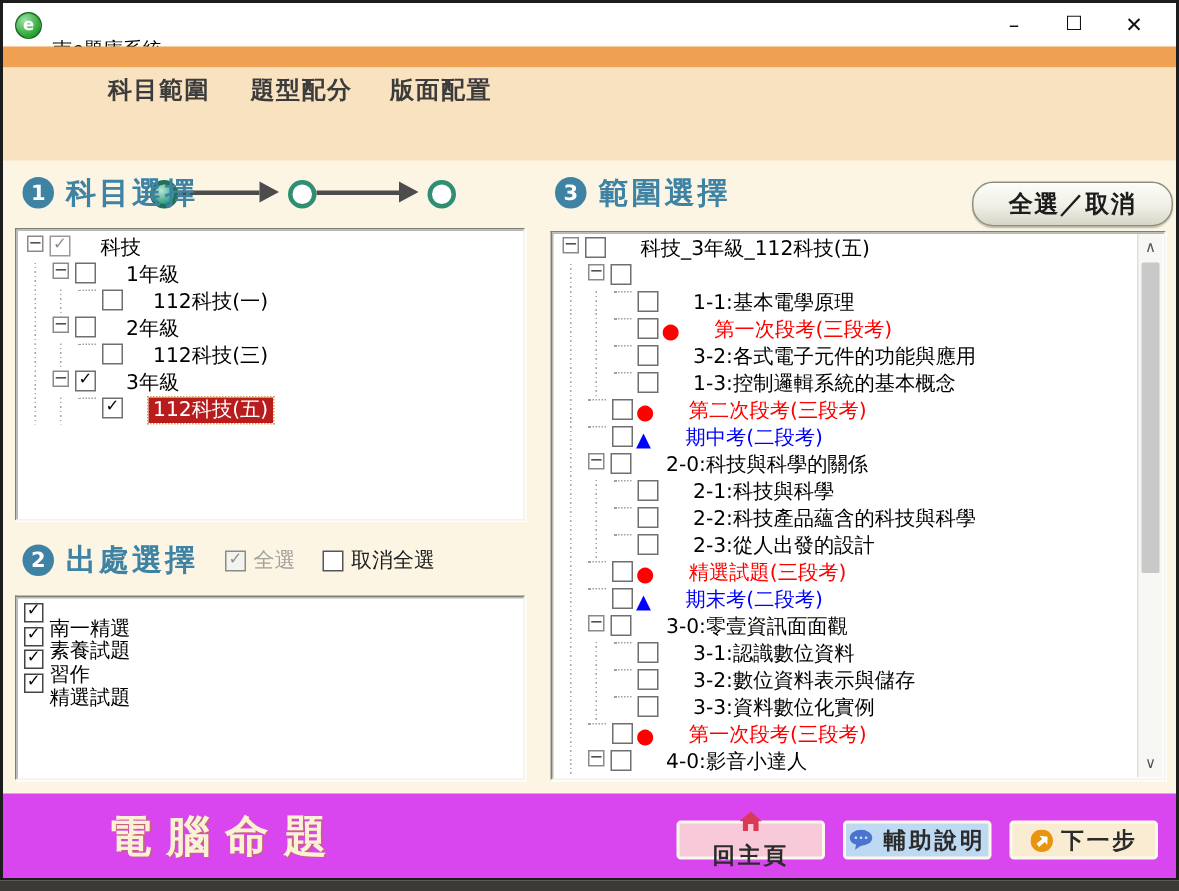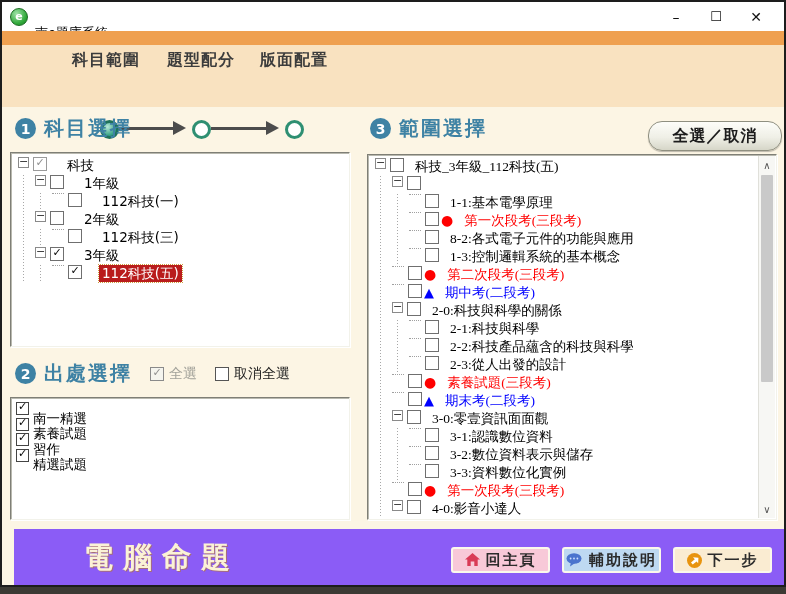--- a/index.html
+++ b/index.html
@@ -81,21 +81,21 @@
   .tcb{
     width:12px;height:12px;flex:0 0 auto;border:1px solid #6f6f6f;background:#fff;
     font-size:11px;line-height:11px;text-align:center;color:#000;box-sizing:content-box;
     font-weight:bold;
   }
   .tcb.checked::before{content:'✓';position:relative;top:-1px;}
   .tcb.grey{border-color:#9a9a9a;}
   .tcb.grey::before{color:#8e8e8e;}
   .tlabel{font-size:13.5px;color:#000;padding:0 3px;line-height:17px;}
   .tree-left .tlabel{margin-left:17px;}
-  .tree-right .tlabel{margin-left:8px;font-family:Liberation Serif, serif;}
+  .tree-right .tlabel{margin-left:20px;}
   .tlabel.selected{background:#b91c1c;color:#fff;outline:1px dotted #cf9f3e;}
   .tlabel.c-red{color:#FF0000;}
   .tlabel.c-blue{color:#0000FF;}
   .tmark{flex:0 0 auto;margin-left:2px;line-height:1;}
   .tmark.dot::before{content:'●';font-size:14px;}
   .tmark.tri::before{content:'▲';font-size:13px;}
   .tmark.red::before{color:#FF0000;}
   .tmark.blue::before{color:#0000FF;}
   .tree-pad{padding:4px 2px 0 4px;}
   
@@ -129,32 +129,32 @@
   
   .vscroll{
     position:absolute;top:1px;right:1px;bottom:1px;width:17px;
     background:#f7f7f4;border-left:1px solid #e0e0da;box-sizing:border-box;
   }
   .varrow{position:absolute;left:0;right:0;height:16px;display:flex;align-items:center;justify-content:center;font-size:10px;color:#555;}
   .varrow.up{top:1px;}
   .varrow.down{bottom:1px;}
   .vthumb{position:absolute;left:2px;width:12px;background:#c9c9c9;border-radius:1px;}
   
-  .footer{position:absolute;left:12px;right:0;top:527px;height:56px;background:#8b5cf6;}
+  .footer{position:absolute;left:0;right:0;top:527px;height:56px;background:#d946ef;}
   .brand{
     position:absolute;left:70px;top:9px;font-size:29px;font-weight:bold;color:#FBF2D6;
     letter-spacing:10px;text-shadow:1px 1px 0 rgba(185,120,40,0.6);
   }
   .fbtns{position:absolute;right:12px;top:18px;display:flex;gap:12px;}
   .fbtn{
     height:26px;width:99px;border:2px solid #FBF8EC;border-radius:3px;box-sizing:border-box;
     display:flex;align-items:center;justify-content:center;gap:6px;
     font-size:15px;font-weight:bold;color:#2b2b2b;letter-spacing:2px;
   }
-  .fbtn.home{background:#F8C9D8;}
+  .fbtn.home{background:#F8C9D8;flex-direction:column;}
   .fbtn.help{background:#BED9F2;}
   .fbtn.next{background:#FAECD2;}
   .fbtn svg{display:block;flex:0 0 auto;}
   .bottom-gap{position:absolute;left:0;right:0;top:587px;height:7px;background:#3c3a34;}
 </style>
 </head>
 <body>
 
 <div class="window">
 
@@ -302,21 +302,21 @@
           <span class="tconn"></span>
           <span class="tcb"></span>
           <span class="tmark dot red"></span>
           <span class="tlabel c-red">第一次段考(三段考)</span>
         </div>
         <div class="trow">
           <span class="tindent"></span>
           <span class="tindent"></span>
           <span class="tconn"></span>
           <span class="tcb"></span>
-          <span class="tlabel">8-2:各式電子元件的功能與應用</span>
+          <span class="tlabel">3-2:各式電子元件的功能與應用</span>
         </div>
         <div class="trow">
           <span class="tindent"></span>
           <span class="tindent"></span>
           <span class="tconn"></span>
           <span class="tcb"></span>
           <span class="tlabel">1-3:控制邏輯系統的基本概念</span>
         </div>
         <div class="trow">
           <span class="tindent"></span>
@@ -357,21 +357,21 @@
           <span class="tindent"></span>
           <span class="tconn"></span>
           <span class="tcb"></span>
           <span class="tlabel">2-3:從人出發的設計</span>
         </div>
         <div class="trow">
           <span class="tindent"></span>
           <span class="tconn"></span>
           <span class="tcb"></span>
           <span class="tmark dot red"></span>
-          <span class="tlabel c-red">素養試題(三段考)</span>
+          <span class="tlabel c-red">精選試題(三段考)</span>
         </div>
         <div class="trow">
           <span class="tindent"></span>
           <span class="tconn"></span>
           <span class="tcb"></span>
           <span class="tmark tri blue"></span>
           <span class="tlabel c-blue">期末考(二段考)</span>
         </div>
         <div class="trow">
           <span class="tindent"></span>

